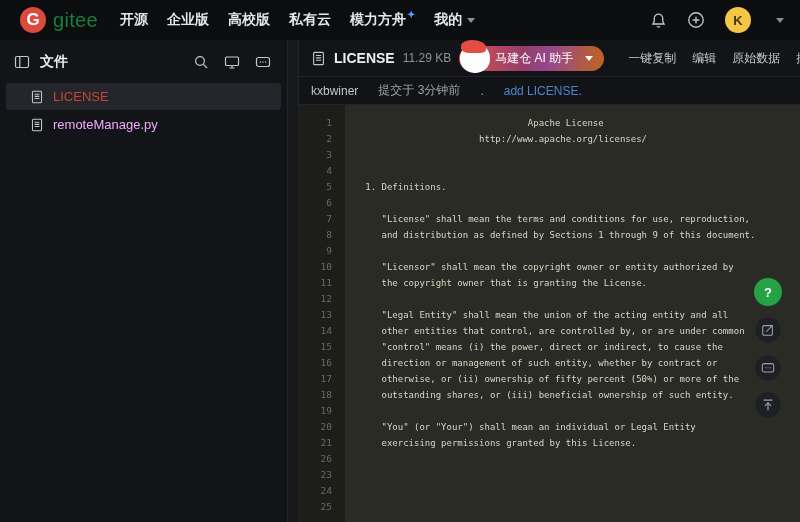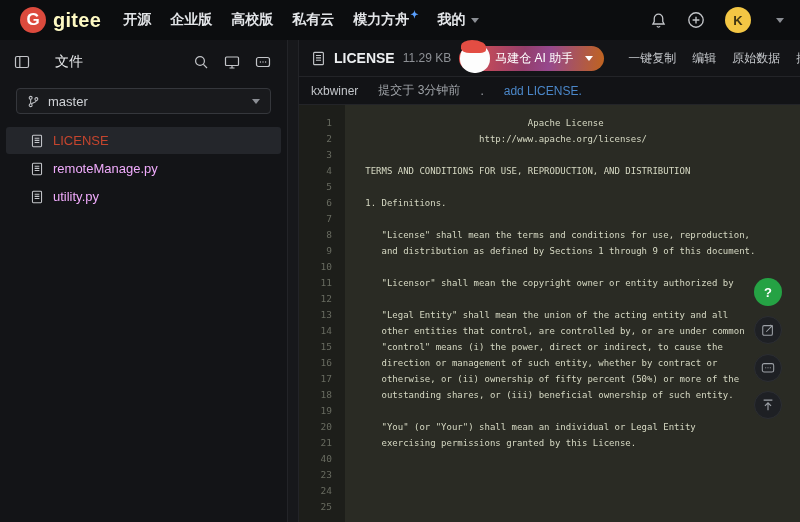--- a/index.html
+++ b/index.html
@@ -1,38 +1,38 @@
 <!DOCTYPE html>
 <html><head>
 <meta charset="utf-8">
 <style>
   *{box-sizing:border-box;margin:0;padding:0;}
   html,body{width:800px;height:522px;overflow:hidden;background:#0c0d0f;font-family:"Liberation Sans",sans-serif;}
   
   .navbar{height:40px;display:flex;align-items:center;padding:0 16px 0 20px;background:#0c0d0f;}
   .logo-circle{width:26px;height:26px;border-radius:50%;background:#dc4a3d;color:#fff;font-weight:bold;
     display:flex;align-items:center;justify-content:center;font-size:17px;flex-shrink:0;}
-  .brand{color:#fef9c3;font-size:20px;font-weight:bold;margin-left:7px;letter-spacing:.3px;}
+  .brand{color:#15803d;font-size:20px;font-weight:normal;margin-left:7px;letter-spacing:.3px;}
   .nav-menu{display:flex;gap:19px;margin-left:22px;align-items:center;}
   .nav-item{color:#e3e5e8;font-size:14px;font-weight:600;cursor:pointer;display:flex;align-items:center;white-space:nowrap;}
   .sparkle{color:#5aa0ff;font-size:10px;position:relative;top:-6px;margin-left:1px;}
   .caret{width:0;height:0;border-left:4px solid transparent;border-right:4px solid transparent;
     border-top:5px solid #8b8e94;display:inline-block;margin-left:5px;}
   .nav-right{margin-left:auto;display:flex;align-items:center;gap:20px;color:#c3c5c9;}
   .avatar{width:26px;height:26px;border-radius:50%;background:#f3c644;color:#403613;font-weight:bold;
     font-size:13px;display:flex;align-items:center;justify-content:center;}
   .iconbtn{display:flex;align-items:center;justify-content:center;cursor:pointer;color:#c3c5c9;}
   
   .app{display:flex;height:482px;}
   .sidebar{width:288px;background:#131417;border-right:1px solid #232428;display:flex;flex-direction:column;flex-shrink:0;}
   .splitter{width:11px;background:#17181b;border-right:1px solid #232428;flex-shrink:0;}
   .main{flex:1;display:flex;flex-direction:column;min-width:0;}
   
   .sidebar-head{height:36px;display:flex;align-items:center;padding:8px 16px 0 14px;gap:10px;color:#9da0a6;}
-  .sidebar-title{color:#e8eaec;font-weight:400;font-size:14px;margin-right:auto;margin-left:15px;}
+  .sidebar-title{color:#e8eaec;font-weight:700;font-size:14px;margin-right:auto;}
   .side-icons{display:flex;gap:15px;align-items:center;}
   .branch-select{margin:12px 16px 6px;height:26px;background:#191a1d;border:1px solid #35373c;border-radius:4px;
     display:flex;align-items:center;padding:0 10px;gap:8px;color:#cfd2d6;font-size:13px;cursor:pointer;}
   .branch-select .caret{margin-left:auto;}
   .files{list-style:none;margin-top:6px;}
   .file-row{height:27px;display:flex;align-items:center;gap:9px;padding:0 10px 0 24px;color:#f0abfc;
     font-size:13px;margin:1px 6px;border-radius:3px;cursor:pointer;}
   .file-row.selected{background:#24262b;color:#c5452e;}
   
   .file-header{height:37px;border-bottom:1px solid #232428;background:#131417;display:flex;align-items:center;
@@ -140,59 +140,38 @@
         <span class="iconbtn">
           <svg width="16" height="16" viewBox="0 0 16 16" fill="none" stroke="currentColor" stroke-width="1.2">
             <rect x="1.5" y="3.5" width="13" height="9" rx="2"></rect>
             <circle cx="5.4" cy="8" r="0.7" fill="currentColor" stroke="none"></circle>
             <circle cx="8" cy="8" r="0.7" fill="currentColor" stroke="none"></circle>
             <circle cx="10.6" cy="8" r="0.7" fill="currentColor" stroke="none"></circle>
           </svg>
         </span>
       </span>
     </div>
-    <div class="branch-select">
-      <span class="iconbtn">
-        <svg width="13" height="13" viewBox="0 0 16 16" fill="none" stroke="currentColor" stroke-width="1.3">
-          <circle cx="4.5" cy="3.5" r="1.8"></circle>
-            <circle cx="4.5" cy="12.5" r="1.8"></circle>
-            <circle cx="11.5" cy="5" r="1.8"></circle>
-          <path d="M4.5 5.3v5.4M11.5 6.8c0 2.5-4 2.5-6 4"></path>
-        </svg>
-      </span>
-      <span>master</span>
-      <span class="caret"></span>
-    </div>
     <ul class="files">
         <li class="file-row selected">
           <span class="iconbtn">
             <svg width="14" height="14" viewBox="0 0 16 16" fill="none" stroke="currentColor" stroke-width="1.2">
               <rect x="2.8" y="1.5" width="10.4" height="13" rx="1"></rect>
               <path d="M5.3 4.8h5.4M5.3 7.3h5.4M5.3 9.8h5.4"></path>
             </svg>
           </span>
           <span>LICENSE</span>
         </li>
         <li class="file-row">
           <span class="iconbtn">
             <svg width="14" height="14" viewBox="0 0 16 16" fill="none" stroke="currentColor" stroke-width="1.2">
               <rect x="2.8" y="1.5" width="10.4" height="13" rx="1"></rect>
               <path d="M5.3 4.8h5.4M5.3 7.3h5.4M5.3 9.8h5.4"></path>
             </svg>
           </span>
           <span>remoteManage.py</span>
-        </li>
-        <li class="file-row">
-          <span class="iconbtn">
-            <svg width="14" height="14" viewBox="0 0 16 16" fill="none" stroke="currentColor" stroke-width="1.2">
-              <rect x="2.8" y="1.5" width="10.4" height="13" rx="1"></rect>
-              <path d="M5.3 4.8h5.4M5.3 7.3h5.4M5.3 9.8h5.4"></path>
-            </svg>
-          </span>
-          <span>utility.py</span>
         </li>
       </ul>
   </aside>
 
   <div class="splitter"></div>
 
   <main class="main">
     <div class="file-header">
       <span class="iconbtn">
         <svg width="15" height="15" viewBox="0 0 16 16" fill="none" stroke="currentColor" stroke-width="1.2">
@@ -238,37 +217,37 @@
           <span class="ln">12</span>
           <span class="ln">13</span>
           <span class="ln">14</span>
           <span class="ln">15</span>
           <span class="ln">16</span>
           <span class="ln">17</span>
           <span class="ln">18</span>
           <span class="ln">19</span>
           <span class="ln">20</span>
           <span class="ln">21</span>
-          <span class="ln">40</span>
+          <span class="ln">26</span>
           <span class="ln">23</span>
           <span class="ln">24</span>
           <span class="ln">25</span>
         </div>
       <div class="codecol">
           <span class="cl">                                 Apache License</span>
           <span class="cl">                        http://www.apache.org/licenses/</span>
           <span class="cl"></span>
-          <span class="cl">   TERMS AND CONDITIONS FOR USE, REPRODUCTION, AND DISTRIBUTION</span>
           <span class="cl"></span>
           <span class="cl">   1. Definitions.</span>
           <span class="cl"></span>
           <span class="cl">      "License" shall mean the terms and conditions for use, reproduction,</span>
           <span class="cl">      and distribution as defined by Sections 1 through 9 of this document.</span>
           <span class="cl"></span>
           <span class="cl">      "Licensor" shall mean the copyright owner or entity authorized by</span>
+          <span class="cl">      the copyright owner that is granting the License.</span>
           <span class="cl"></span>
           <span class="cl">      "Legal Entity" shall mean the union of the acting entity and all</span>
           <span class="cl">      other entities that control, are controlled by, or are under common</span>
           <span class="cl">      "control" means (i) the power, direct or indirect, to cause the</span>
           <span class="cl">      direction or management of such entity, whether by contract or</span>
           <span class="cl">      otherwise, or (ii) ownership of fifty percent (50%) or more of the</span>
           <span class="cl">      outstanding shares, or (iii) beneficial ownership of such entity.</span>
           <span class="cl"></span>
           <span class="cl">      "You" (or "Your") shall mean an individual or Legal Entity</span>
           <span class="cl">      exercising permissions granted by this License.</span>

